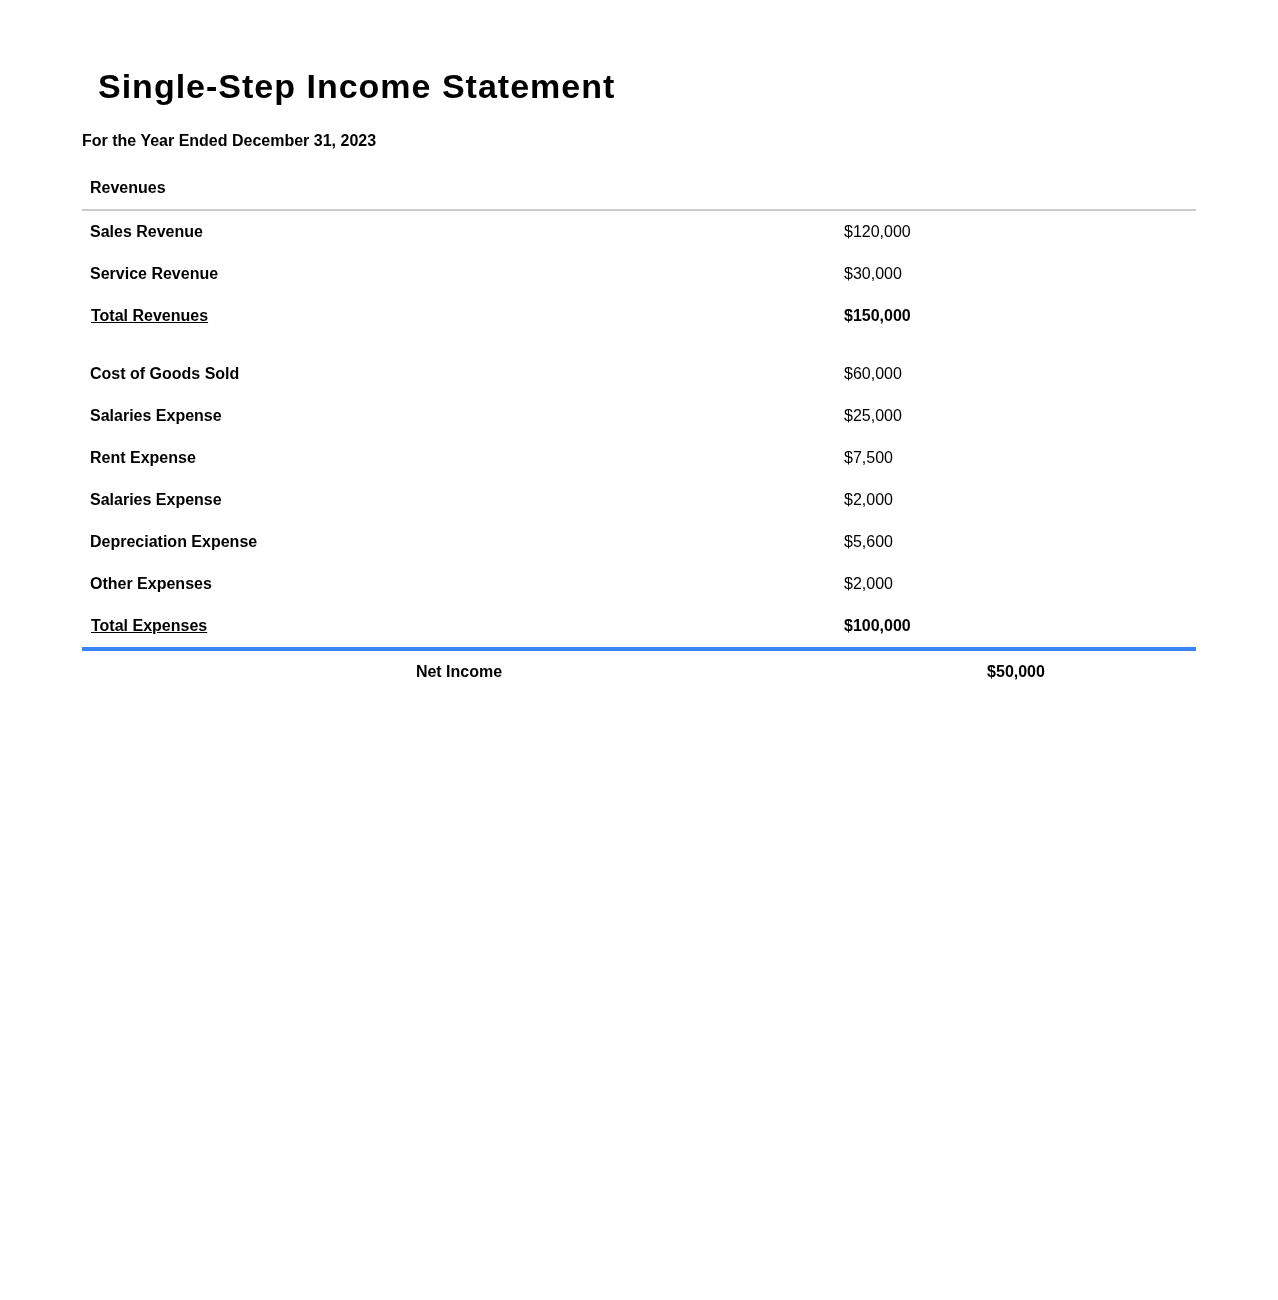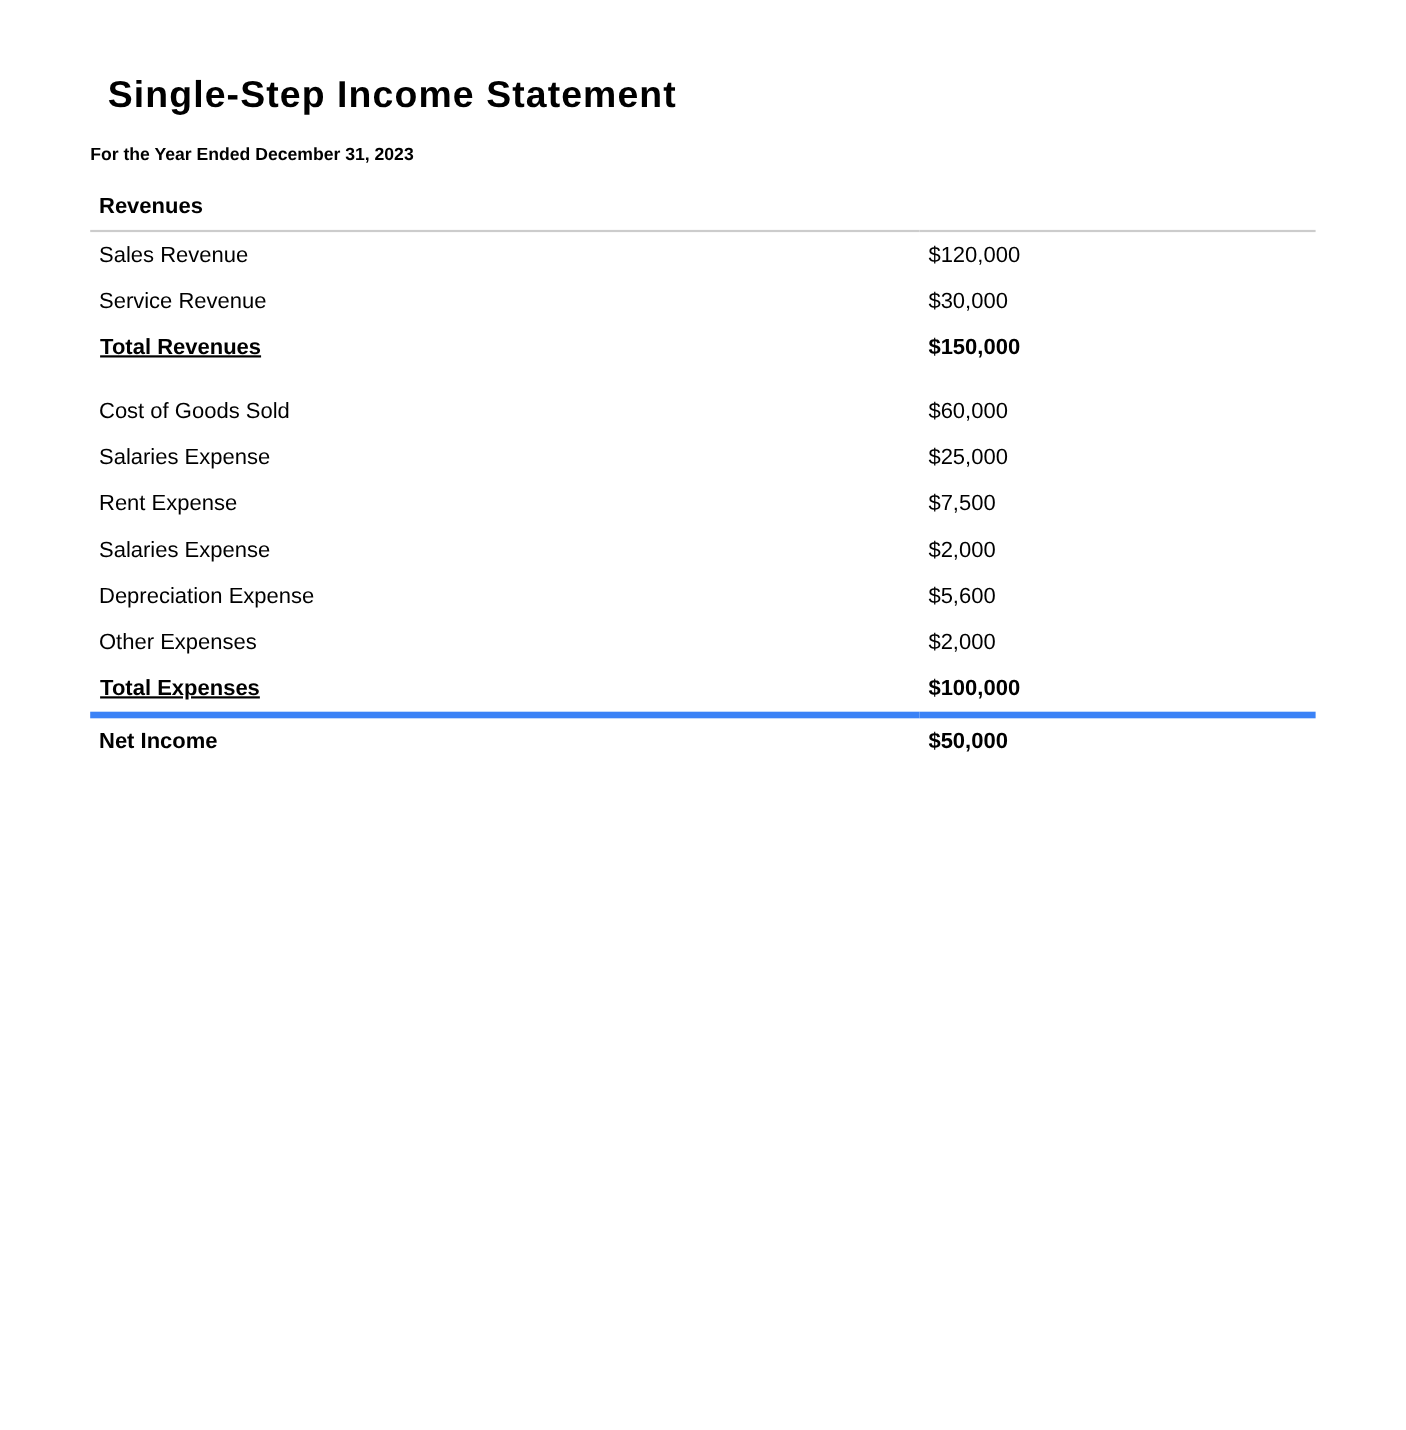--- a/index.html
+++ b/index.html
@@ -14,30 +14,30 @@
       font-size: 34px; font-weight: bold; letter-spacing: 1px;
       line-height: 40px; white-space: nowrap;
     }
     .subtitle {
       position: absolute; top: 131px; left: 0; margin: 0;
       font-size: 16px; font-weight: bold; line-height: 20px; white-space: nowrap; text-align: center;
     }
     table {
       position: absolute; top: 166px; left: 0;
       width: 1114px; border-collapse: collapse;
-      font-size: 20px;
+      font-size: 16px;
     }
     td { padding: 0 8px; height: 42px; vertical-align: middle; line-height: 20px; }
-    td.label { width: 737px; }
+    td.label { width: 737px; font-weight: bold; }
     tr.section td { font-weight: bold; height: 43px; border-bottom: 2px solid #cccccc; }
     tr.total td { font-weight: bold; }
     tr.total td.label { padding-left: 9px; text-decoration: underline; }
     tr.spacer td { height: 16px; }
-    tr.total-expenses td { border-bottom: 6px solid #3b82f6; }
-    tr.net td { font-weight: bold; }
+    tr.total-expenses td { border-bottom: 4px solid #3b82f6; }
+    tr.net td { font-weight: bold; text-align: center; }
   </style>
 </head>
 <body>
 
 <div class="page">
   <h1>Single-Step Income Statement</h1>
   <div class="subtitle">For the Year Ended December 31, 2023</div>
 
   <table>
     <tbody>

